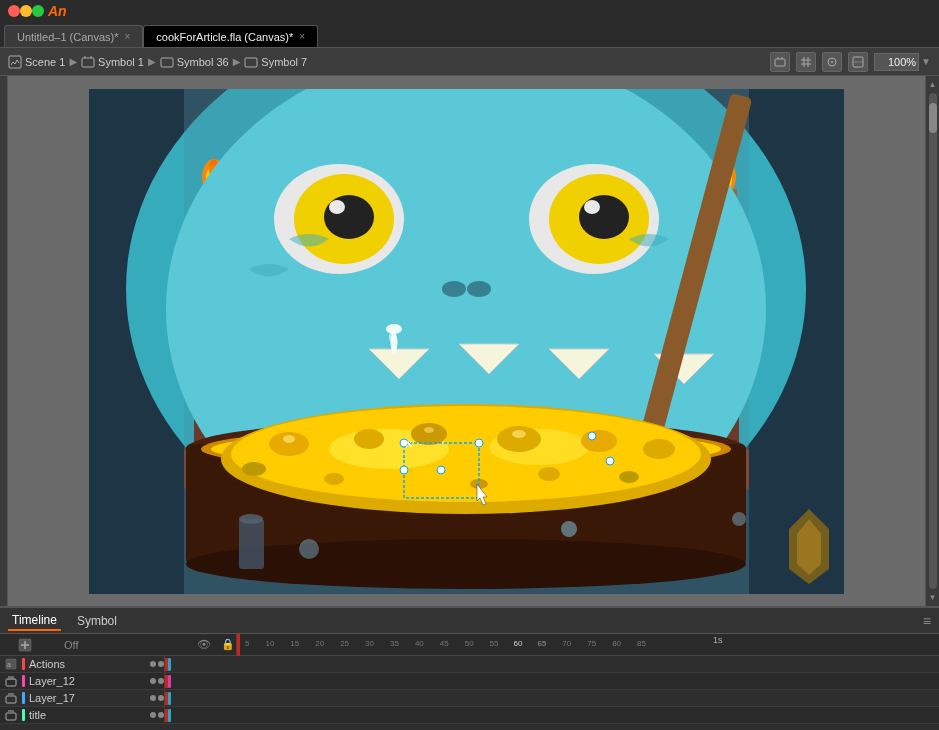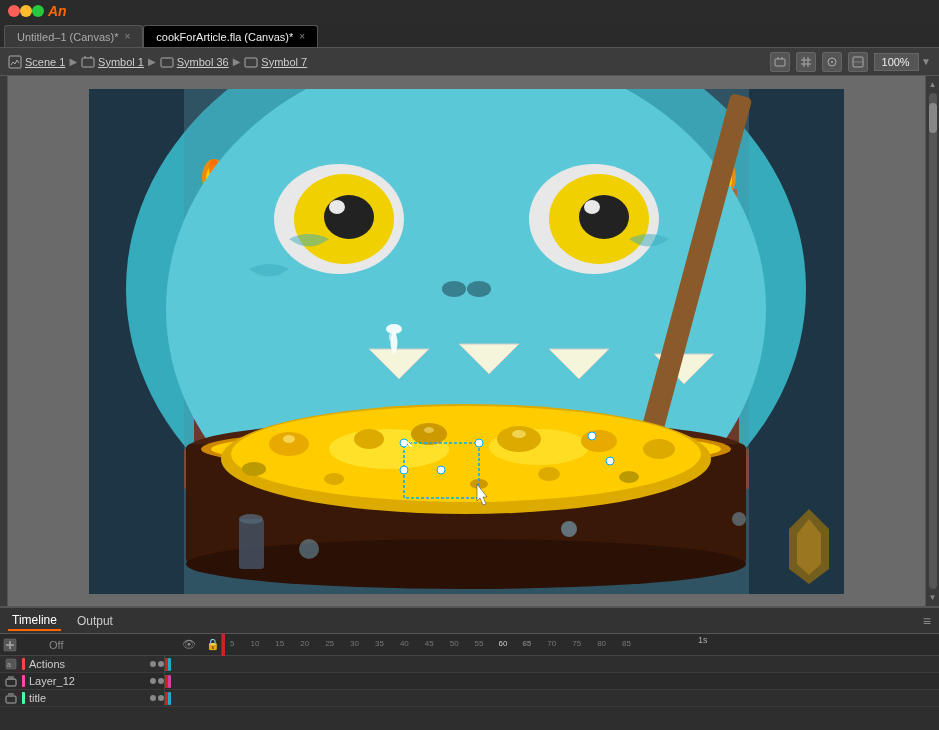--- a/index.html
+++ b/index.html
@@ -82,21 +82,20 @@
       gap: 4px;
       border-bottom: 1px solid #555;
     }
     .bc-item {
       display: flex;
       align-items: center;
       gap: 3px;
       color: #ccc;
       font-size: 11px;
       cursor: pointer;
-      text-decoration: underline;
     }
     .bc-arrow {
       color: #888;
       font-size: 10px;
     }
     .bc-spacer { flex: 1; }
     .bc-tools {
       display: flex;
       align-items: center;
       gap: 6px;
@@ -118,21 +117,21 @@
       align-items: center;
       gap: 2px;
     }
     .zoom-input {
       width: 45px;
       height: 18px;
       background: #555;
       border: 1px solid #666;
       color: #eee;
       font-size: 11px;
-      text-align: center;
+      text-align: right;
       padding-right: 2px;
     }
 
     
     #main-area {
       display: flex;
       height: 530px;
     }
     #left-panel {
       width: 8px;
@@ -227,21 +226,21 @@
       cursor: pointer;
       font-size: 14px;
     }
 
     
     #timeline-controls {
       height: 22px;
       background: #2a2a2a;
       display: flex;
       align-items: center;
-      padding: 0 1px;
+      padding: 0 16px;
       border-bottom: 1px solid #444;
       position: relative;
     }
     .tl-off-label {
       width: 160px;
       padding-left: 32px;
       font-size: 11px;
       color: #888;
     }
     .tl-eye-icon, .tl-lock-icon {
@@ -544,21 +543,21 @@
       <div class="scroll-thumb"></div>
     </div>
     <span class="scroll-arrow">▼</span>
   </div>
 </div>
 
 <div id="bottom-area">
 
   <div id="timeline-header">
     <span class="panel-tab active">Timeline</span>
-    <span class="panel-tab">Output</span>
+    <span class="panel-tab">Symbol</span>
     <span class="timeline-menu-icon">≡</span>
   </div>
 
   <div id="timeline-controls">
 
     <div style="display:flex;align-items:center;gap:2px;padding-left:2px;">
       <svg width="14" height="14" viewBox="0 0 14 14" style="cursor:pointer;">
         <rect x="1" y="1" width="12" height="12" rx="1" fill="#555" stroke="#777" stroke-width="0.5"></rect>
         <line x1="7" y1="3" x2="7" y2="11" stroke="#aaa" stroke-width="1.5"></line>
         <line x1="3" y1="7" x2="11" y2="7" stroke="#aaa" stroke-width="1.5"></line>
@@ -645,29 +644,49 @@
           <div class="layer-dot"></div>
         </div>
       </div>
       <div class="tl-frames-area">
         <div style="position:absolute;left:0;top:2px;width:3px;height:13px;background:#cc2222;"></div>
 
         <div style="position:absolute;left:3px;top:2px;width:3px;height:13px;background:#cc44aa;border-radius:1px;"></div>
       </div>
     </div>
 
-
     <div class="tl-row">
       <div class="tl-layer-info">
         <div class="layer-icon">
           <svg width="12" height="12" viewBox="0 0 12 12">
             <rect x="1" y="4" width="10" height="7" rx="1" fill="none" stroke="#aaa" stroke-width="1"></rect>
             <line x1="3" y1="2" x2="9" y2="2" stroke="#aaa" stroke-width="1"></line>
           </svg>
         </div>
+        <div class="layer-color-bar" style="background:#44aaff;"></div>
+        <span class="layer-name">Layer_17</span>
+        <div class="layer-vis-icons">
+          <div class="layer-dot"></div>
+          <div class="layer-dot"></div>
+        </div>
+      </div>
+      <div class="tl-frames-area">
+        <div style="position:absolute;left:0;top:2px;width:3px;height:13px;background:#cc2222;"></div>
+        <div style="position:absolute;left:3px;top:2px;width:3px;height:13px;background:#22aacc;border-radius:1px;"></div>
+      </div>
+    </div>
+
+    <div class="tl-row">
+      <div class="tl-layer-info">
+        <div class="layer-icon">
+          <svg width="12" height="12" viewBox="0 0 12 12">
+            <rect x="1" y="4" width="10" height="7" rx="1" fill="none" stroke="#aaa" stroke-width="1"></rect>
+            <line x1="3" y1="2" x2="9" y2="2" stroke="#aaa" stroke-width="1"></line>
+          </svg>
+        </div>
         <div class="layer-color-bar" style="background:#44ffaa;"></div>
         <span class="layer-name">title</span>
         <div class="layer-vis-icons">
           <div class="layer-dot"></div>
           <div class="layer-dot"></div>
         </div>
       </div>
       <div class="tl-frames-area">
         <div style="position:absolute;left:0;top:2px;width:3px;height:13px;background:#cc2222;"></div>
         <div style="position:absolute;left:3px;top:2px;width:3px;height:13px;background:#22aacc;border-radius:1px;"></div>

